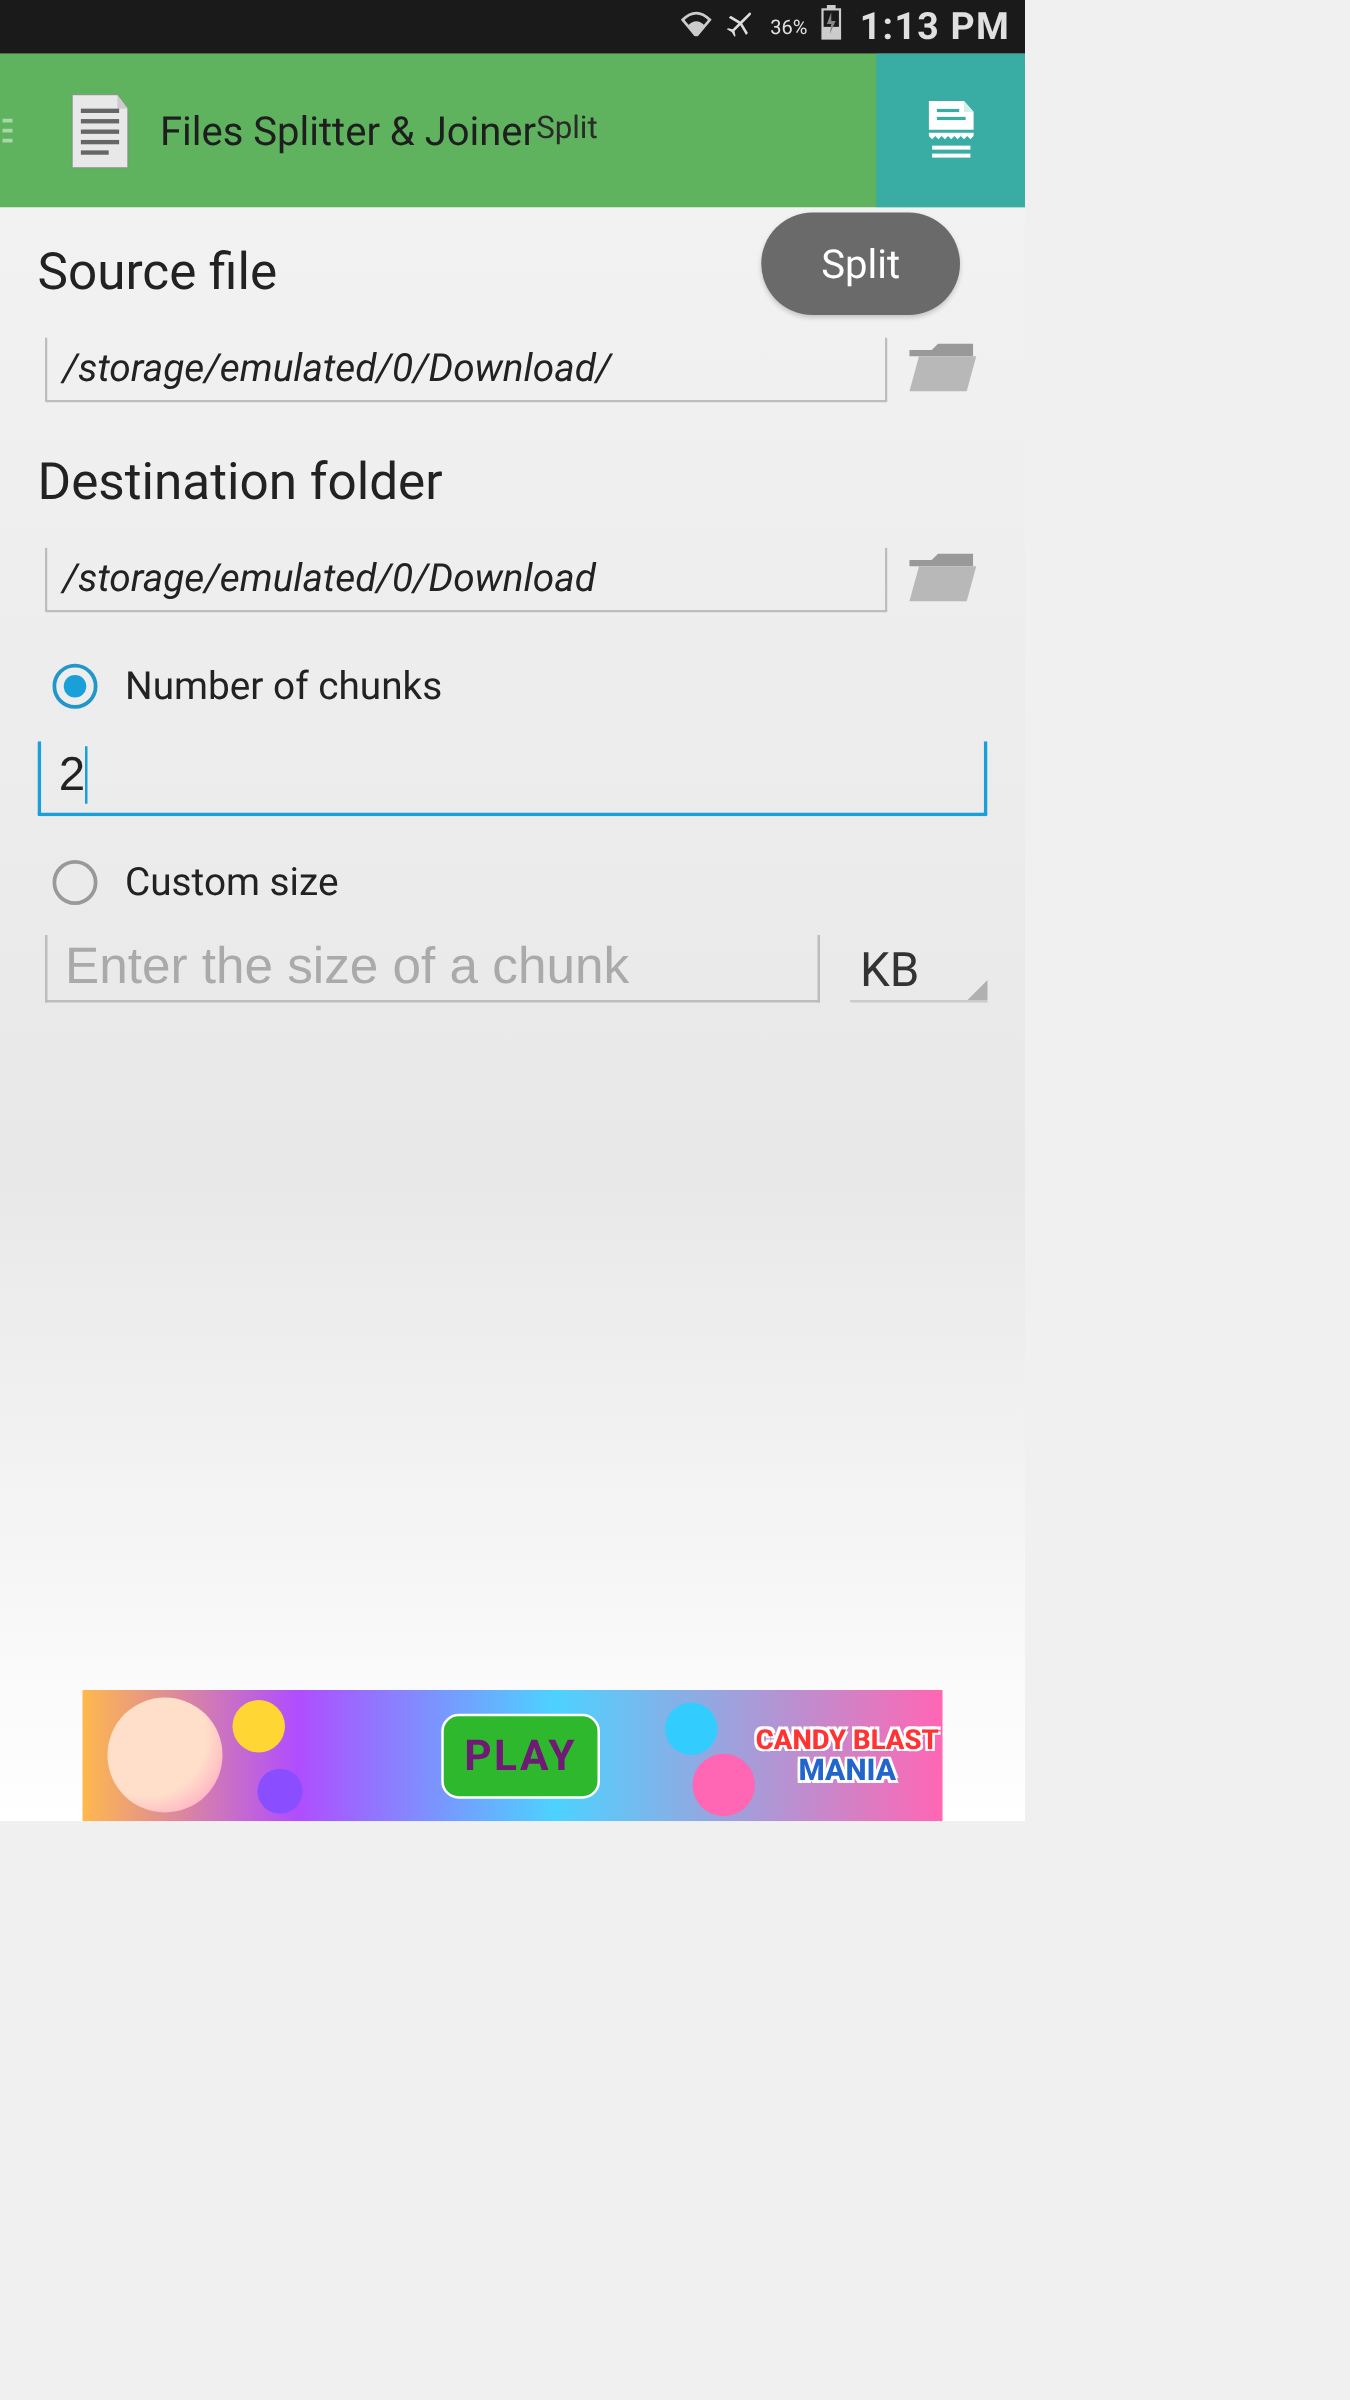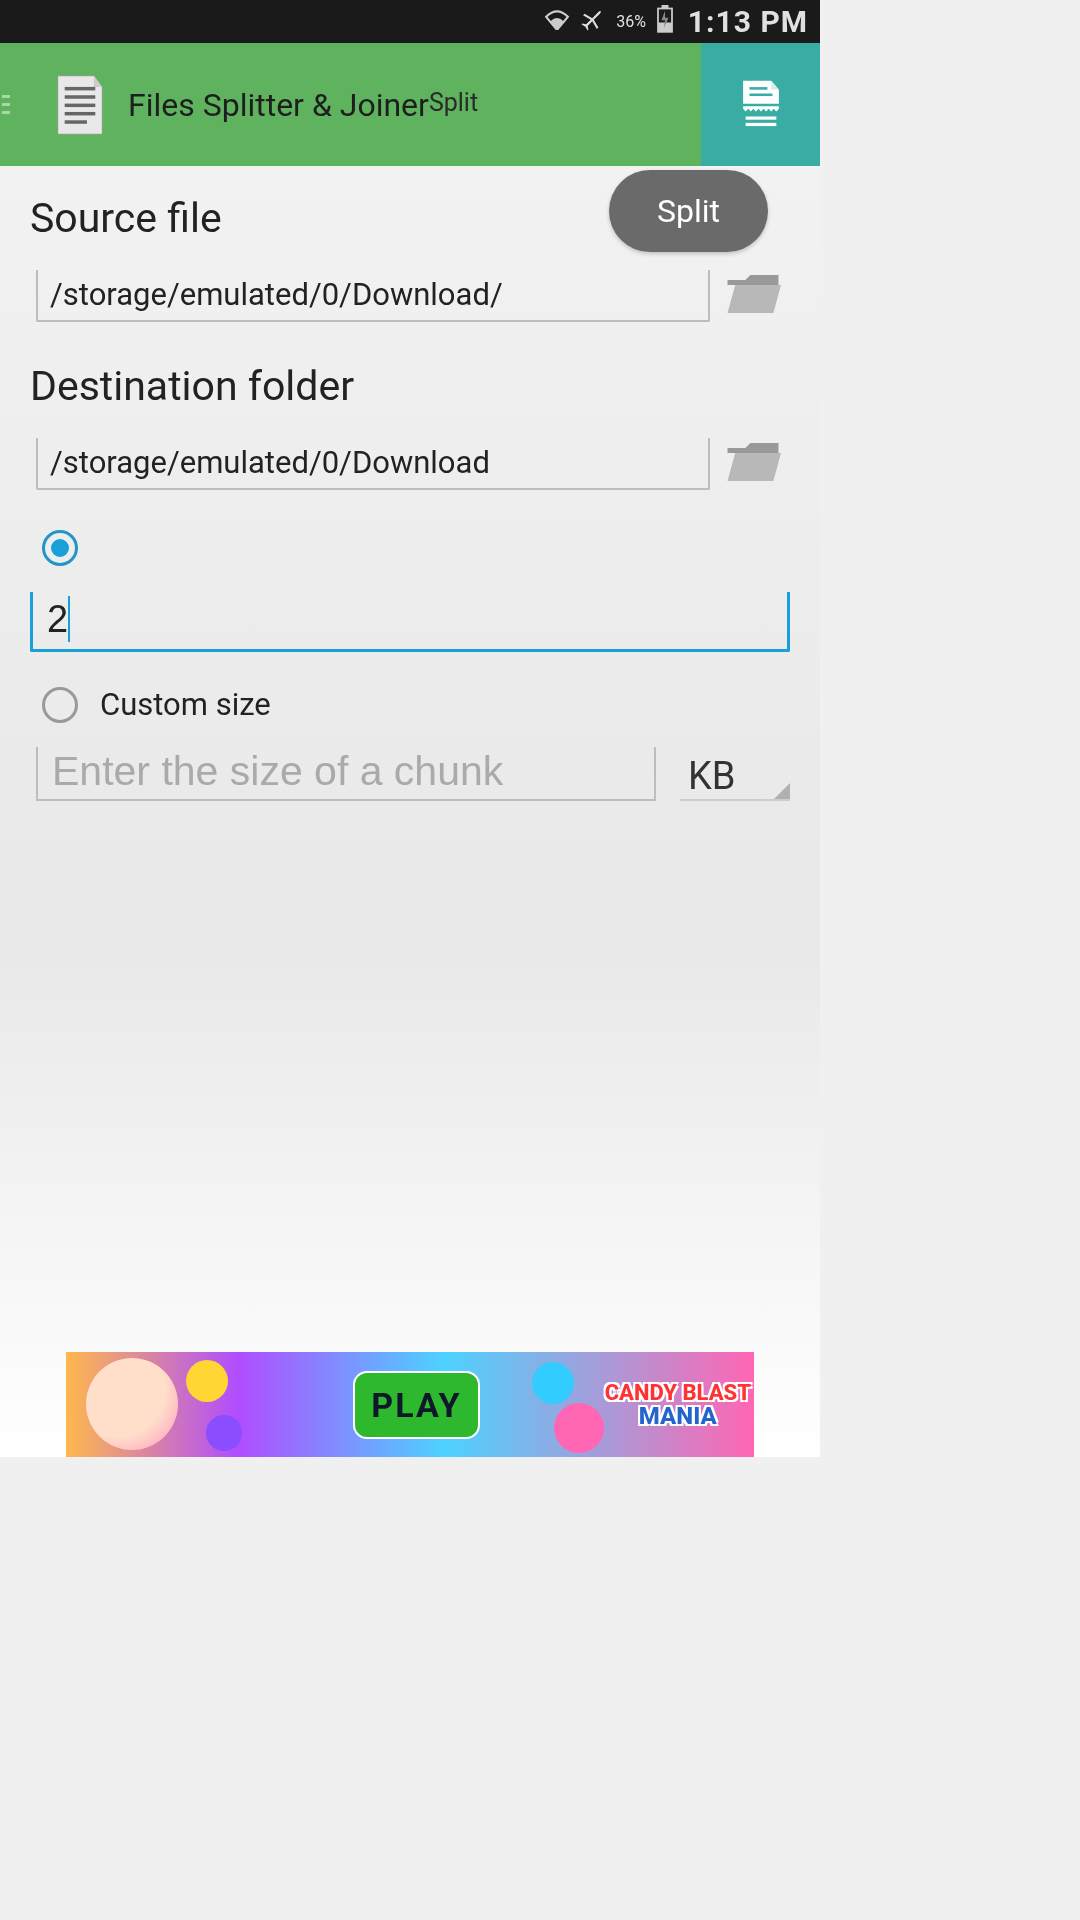--- a/index.html
+++ b/index.html
@@ -17,21 +17,21 @@
 .app-bar .title { font-size: 32px; color: #1e1e1e; font-weight: 400; }
 .app-bar .subtitle { font-size: 25px; color: #2a2a2a; margin-top: 2px; }
 .app-bar .action-btn { position: absolute; right: 0; top: 0; width: 119px; height: 123px; background: #39ada3; display: flex; align-items: center; justify-content: center; }
 
 .content { padding: 20px 30px 0 30px; position: relative; height: calc(1457px - 43px - 123px); background: linear-gradient(#f2f2f2, #e8e8e8 60%, #ffffff); }
 
 .split-chip { position: absolute; right: 52px; top: 4px; background: #6a6a6a; color: #fff; font-size: 32px; padding: 22px 48px; border-radius: 48px; z-index: 2; box-shadow: 0 2px 4px rgba(0,0,0,0.2); }
 
 .label { font-size: 41px; color: #222; margin-top: 8px; margin-bottom: 28px; }
 
-.field-row { display: flex; align-items: flex-end; gap: 12px; margin-bottom: 40px; }
+.field-row { display: flex; align-items: flex-end; gap: 12px; margin-bottom: 40px; font-style: italic; }
 .field-row .underline-input { flex: 1; font-size: 31px; color: #222; padding: 6px 4px 10px 12px; border: none; border-bottom: 2px solid #bdbdbd; border-left: 2px solid #bdbdbd; border-right: 2px solid #bdbdbd; border-bottom-left-radius: 2px; border-bottom-right-radius: 2px; background: transparent; position: relative; margin-left: 6px; white-space: nowrap; overflow: hidden; text-overflow: clip; height: 52px; }
 .field-row .underline-input::after { content: ''; }
 .folder-btn { width: 62px; height: 48px; display: flex; align-items: center; justify-content: center; cursor: pointer; margin-right: 6px; margin-bottom: 4px; }
 
 .radio-row { display: flex; align-items: center; gap: 22px; margin: 16px 0 10px 12px; }
 .radio { width: 36px; height: 36px; border-radius: 50%; border: 3px solid #999; display: flex; align-items: center; justify-content: center; cursor: pointer; }
 .radio.selected { border-color: #2196c9; }
 .radio.selected .dot { width: 18px; height: 18px; border-radius: 50%; background: #1aa0d8; }
 .radio-label { font-size: 31px; color: #222; }
 
@@ -39,21 +39,21 @@
 .chunks-input { width: 100%; border: none; border-bottom: 3px solid #1aa0d8; border-left: 3px solid #1aa0d8; border-right: 3px solid #1aa0d8; border-bottom-left-radius: 2px; border-bottom-right-radius: 2px; font-size: 38px; color: #222; padding: 6px 4px 8px 14px; background: transparent; outline: none; height: 60px; }
 .chunks-input-wrap .cursor { position: absolute; left: 38px; top: 4px; width: 2px; height: 46px; background: #1aa0d8; }
 
 .size-row { display: flex; align-items: flex-end; gap: 24px; margin: 24px 0 0 0; }
 .size-input { flex: 1; font-size: 41px; color: #222; padding: 6px 4px 10px 14px; border: none; border-bottom: 2px solid #bdbdbd; border-left: 2px solid #bdbdbd; border-right: 2px solid #bdbdbd; background: transparent; margin-left: 6px; height: 54px; }
 .size-input::placeholder { color: #aaa; }
 .unit-spinner { width: 110px; height: 48px; border-bottom: 2px solid #ccc; position: relative; font-size: 38px; color: #333; display: flex; align-items: center; padding-left: 8px; cursor: pointer; }
 .unit-spinner .tri { position: absolute; right: 0; bottom: 0; width: 0; height: 0; border-left: 16px solid transparent; border-bottom: 16px solid #b0b0b0; }
 
 .ad { position: absolute; bottom: 0; left: 66px; right: 66px; height: 105px; background: linear-gradient(90deg, #ffb84d, #b04dff 25%, #4dd2ff 55%, #ff66b3); display: flex; align-items: center; justify-content: center; overflow: hidden; }
-.ad .play { background: #2eb82e; color: #0f172a; font-size: 34px; font-weight: 700; letter-spacing: 2px; padding: 12px 16px; border-radius: 14px; border: 2px solid #fff; margin-left: 13px; }
+.ad .play { background: #2eb82e; color: #701a75; font-size: 34px; font-weight: 700; letter-spacing: 2px; padding: 12px 16px; border-radius: 14px; border: 2px solid #fff; margin-left: 13px; }
 .ad .brand { position: absolute; right: 3px; top: 50%; transform: translateY(-50%); font-size: 22px; font-weight: 800; color: #ff3333; text-shadow: -2px -2px 0 #fff, 2px -2px 0 #fff, -2px 2px 0 #fff, 2px 2px 0 #fff; line-height: 1; }
 .ad .brand .sub { color: #2266cc; font-size: 24px; display: block; text-align: center; }
 .ad .face { position: absolute; left: 20px; top: 6px; width: 92px; height: 92px; border-radius: 50%; background: radial-gradient(circle at 35% 35%, #ffdfc9 55%, #ff91bf); }
 .ad .candy { position: absolute; width: 42px; height: 42px; border-radius: 50%; }
 .ad .c1 { background: #ffd633; left: 120px; top: 8px; }
 .ad .c2 { background: #8a4dff; left: 140px; bottom: 6px; width: 36px; height: 36px; }
 .ad .c3 { background: #33ccff; right: 180px; top: 10px; }
 .ad .c4 { background: #ff66b3; right: 150px; bottom: 4px; width: 50px; height: 50px; }
 </style>
 </head>
@@ -140,20 +140,21 @@
           <path d="M2 6 L16 6 L20 2 L42 2 L42 10 L2 10 Z" fill="#999"></path>
           <path d="M2 32 L8 10 L44 10 L38 32 Z" fill="#b8b8b8"></path>
         </svg>
     </div>
   </div>
 
   <div class="radio-row">
     <div class="radio selected">
         <div class="dot"></div>
       </div>
+    <div class="radio-label">Number of chunks</div>
   </div>
   <div class="chunks-input-wrap">
     <input class="chunks-input" value="2" style="">
     <div class="cursor"></div>
   </div>
 
   <div class="radio-row">
     <div class="radio"></div>
     <div class="radio-label">Custom size</div>
   </div>

